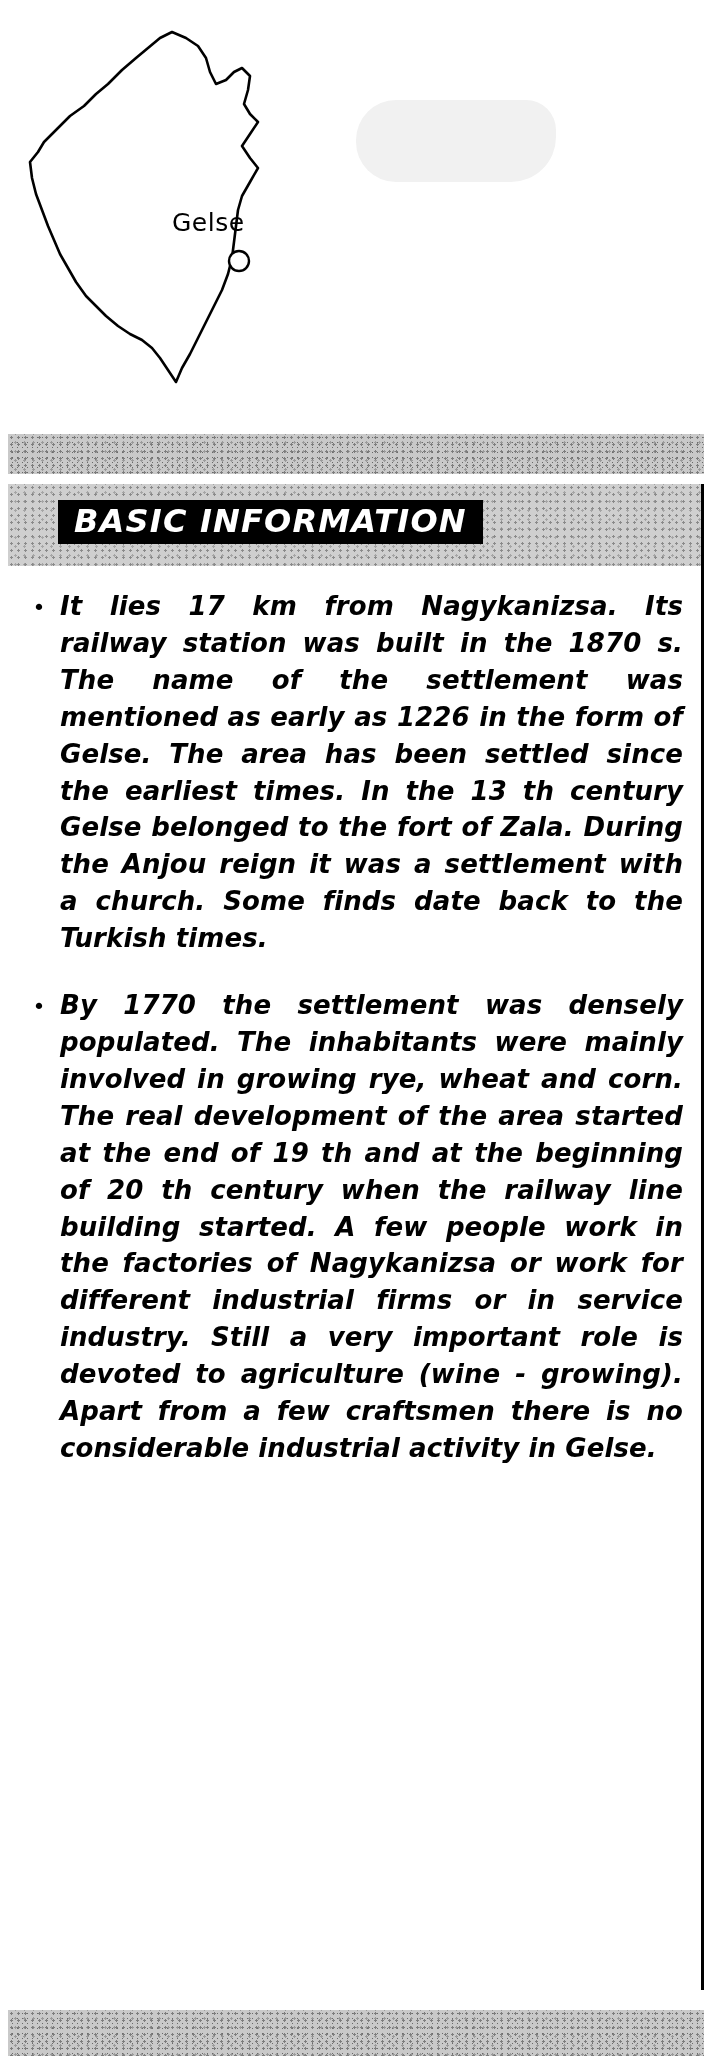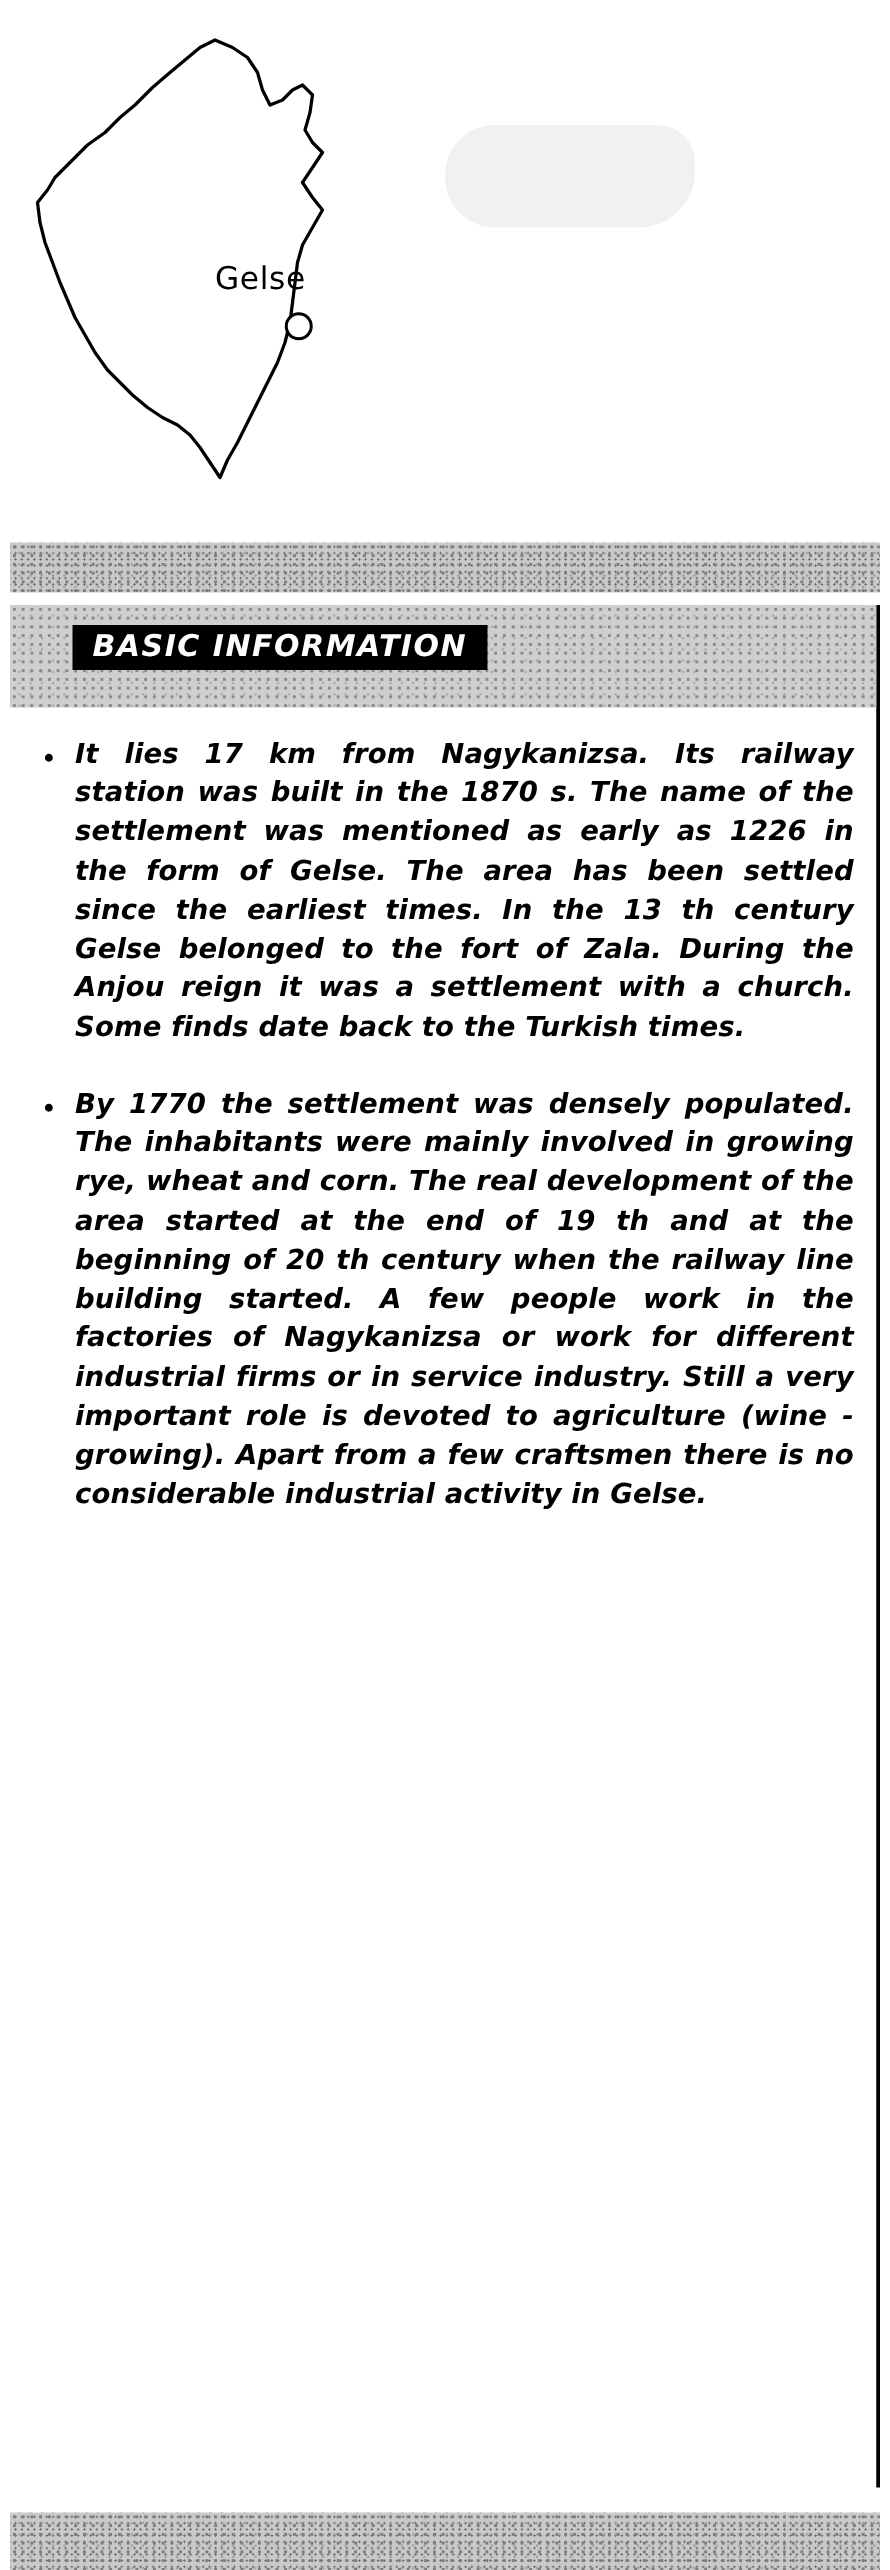--- a/index.html
+++ b/index.html
@@ -84,21 +84,21 @@
     background-position: 0 0, 3px 4px;
   }
   .head-title {
     position: absolute;
     left: 50px;
     top: 16px;
     padding: 5px 16px 7px 16px;
     background: #000;
     color: #ffffff;
     font-family: "DejaVu Sans", sans-serif;
-    font-size: 24px;
+    font-size: 32px;
     font-weight: bold;
     font-style: italic;
     letter-spacing: 1.2px;
     line-height: 1;
   }
 
   .bullet-list {
     margin: 0;
     padding: 22px 18px 0 10px;
     list-style: none;
@@ -111,21 +111,21 @@
   .bullet-dot {
     flex: 0 0 42px;
     font-size: 22px;
     line-height: 40px;
     text-align: center;
     color: #000;
   }
   .bullet-text {
     flex: 1 1 auto;
     font-family: "DejaVu Sans", sans-serif;
-    font-size: 22px;
+    font-size: 26px;
     font-weight: bold;
     font-style: italic;
     line-height: 1.42;
     color: #000;
     text-align: justify;
     text-justify: inter-word;
     letter-spacing: 0.1px;
   }
 
   

